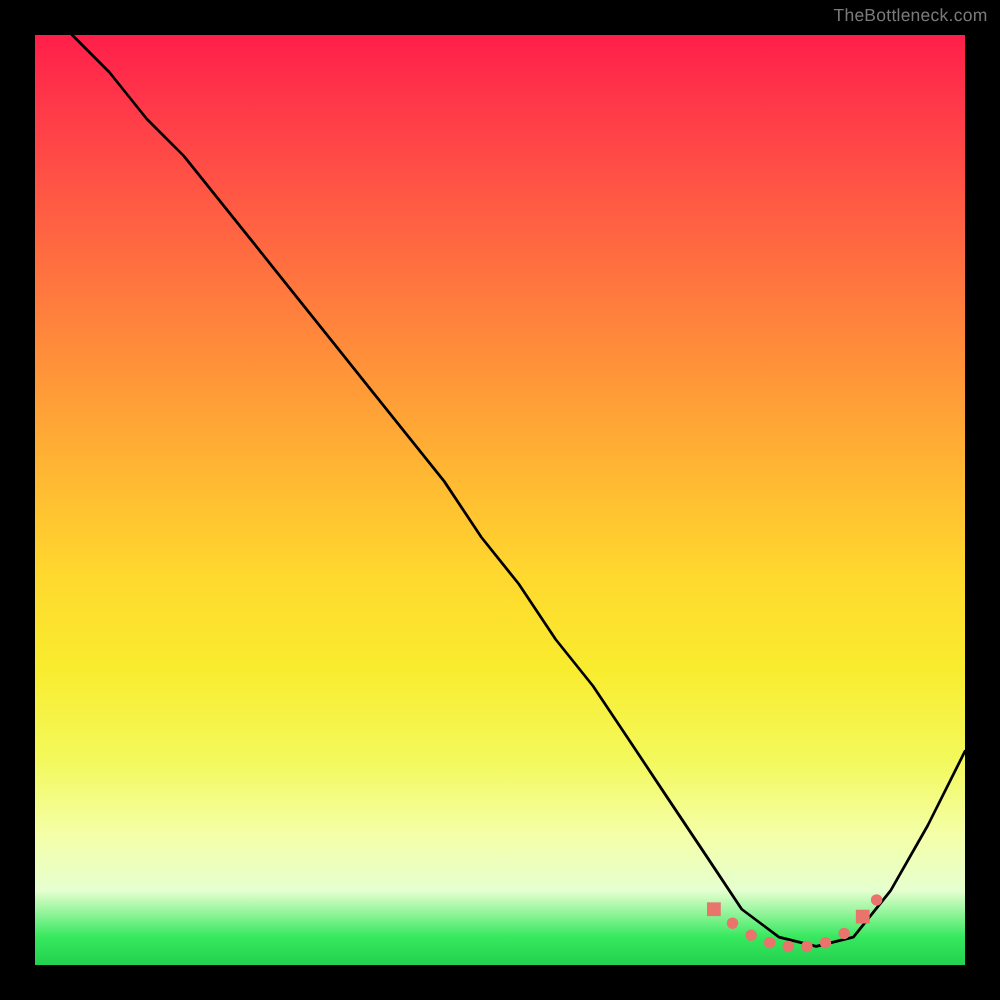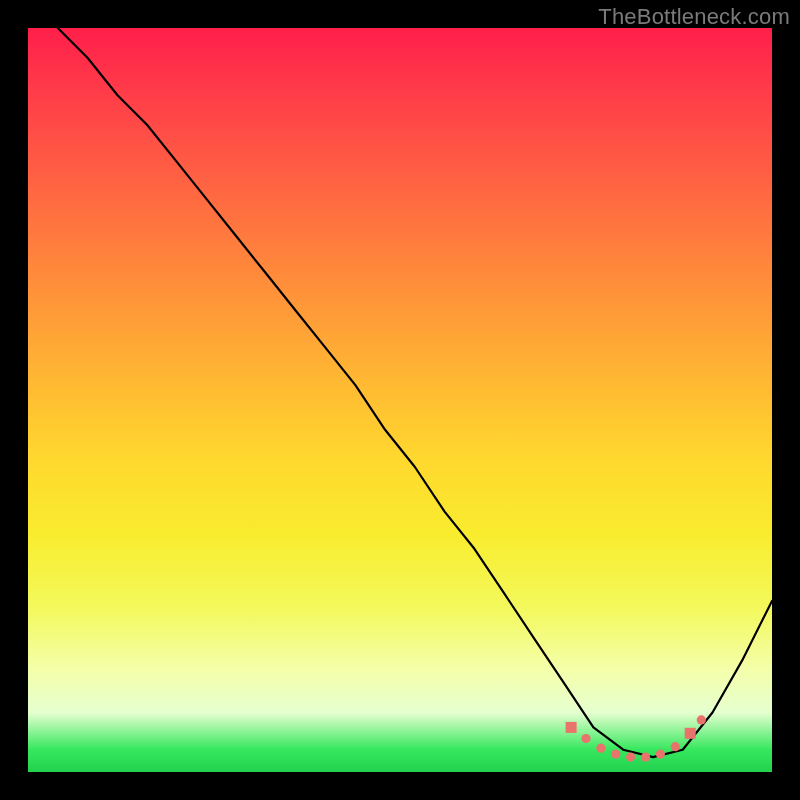--- a/index.html
+++ b/index.html
@@ -15,21 +15,21 @@
     position: relative;
     width: 800px;
     height: 800px;
     background: #000;
   }
   .watermark {
     position: absolute;
     top: 4px;
     right: 10px;
     color: #7a7a7a;
-    font-size: 22px;
+    font-size: 14px;
     font-weight: 400;
     letter-spacing: 0.2px;
     z-index: 10;
   }
   .plot {
     position: absolute;
     left: 28px;
     top: 28px;
     width: 744px;
     height: 744px;

